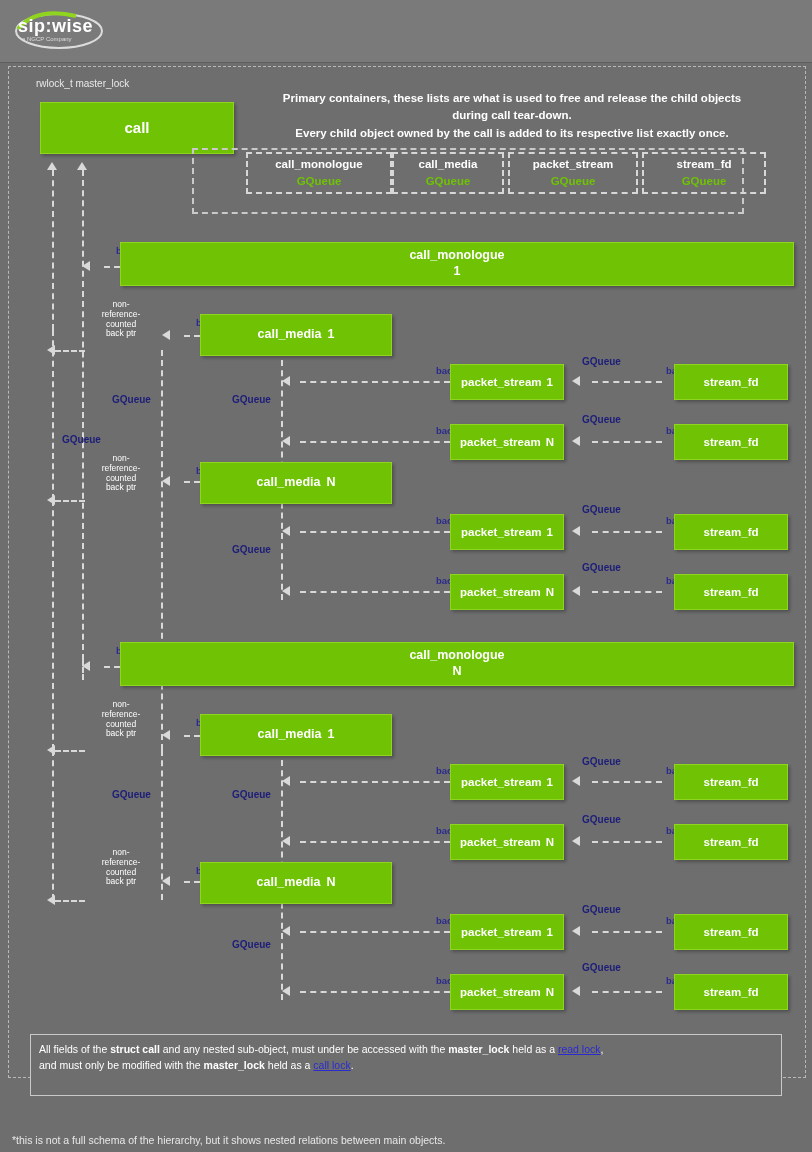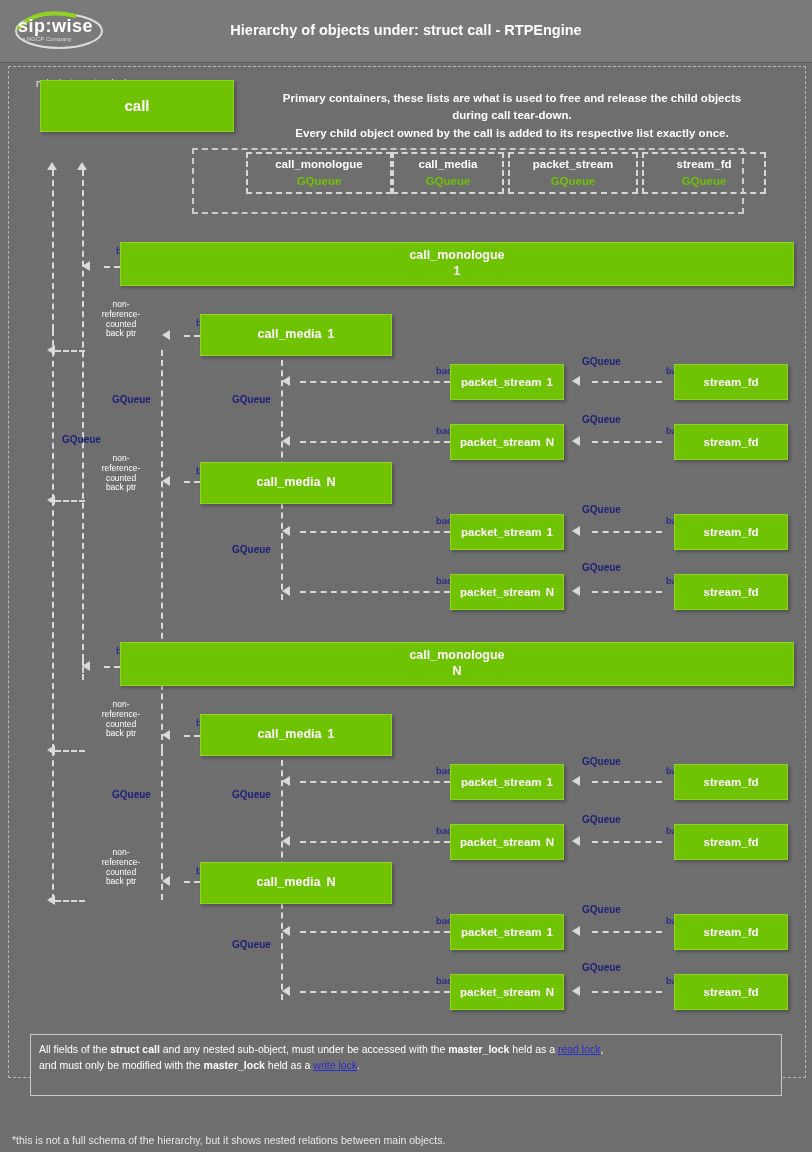--- a/index.html
+++ b/index.html
@@ -46,21 +46,21 @@
     border:1px solid #8fd41f;
     box-shadow:2px 2px 3px rgba(0,0,0,.28);
     color:#ffffff;
     font-weight:bold;
     display:flex;flex-direction:column;align-items:center;justify-content:center;
     text-align:center;
     line-height:1.25;
   }
   .node .n-sub{font-weight:bold;}
   
-  .call-box{left:40px;top:80px;width:192px;height:50px;font-size:15px;}
+  .call-box{left:40px;top:102px;width:192px;height:50px;font-size:15px;}
   
   .cgroup{
     position:absolute;left:192px;top:148px;width:548px;height:62px;
     border:2px dashed #c9c9c9;
   }
   .ctitle{
     position:absolute;left:232px;top:90px;width:560px;text-align:center;
     font-size:11.5px;font-weight:bold;color:#ffffff;line-height:1.5;
   }
   .cbox{
@@ -110,21 +110,20 @@
 
 <div class="header">
   <div class="logo">
     <svg width="90" height="42" viewBox="0 0 90 42">
       <ellipse cx="45" cy="21" rx="43" ry="17" fill="none" stroke="#dcdcdc" stroke-width="2"></ellipse>
       <path d="M4 19 C 18 2, 40 1, 62 6" fill="none" stroke="#8fd41f" stroke-width="4"></path>
     </svg>
   </div>
   <div class="logo-txt">sip:wise</div>
   <div class="logo-sub">a NGCP Company</div>
-  <div class="header-title">Hierarchy of objects under: struct call - RTPEngine</div>
 </div>
 
 <div class="canvas"></div>
 <div class="top-label">rwlock_t master_lock</div>
 
 <div class="node call-box">
   <span>call</span>
 </div>
 
 <div class="ctitle">
@@ -379,17 +378,17 @@
 </div>
 <div class="node" style="left:674px;top:974px;width:112px;height:34px;font-size:11.5px;">
   <span>stream_fd</span>
 </div>
 
 <div class="note">
   <p>
     <span>All fields of the </span><b>struct call</b><span> and any nested sub-object, must under be accessed with the </span><b>master_lock</b><span> held as a </span><span class="lnk">read lock</span><span>,</span>
   </p>
   <p>
-    <span>and must only be modified with the </span><b>master_lock</b><span> held as a </span><span class="lnk">write lock</span><span>.</span>
+    <span>and must only be modified with the </span><b>master_lock</b><span> held as a </span><span class="lnk">call lock</span><span>.</span>
   </p>
 </div>
 
 <div class="footnote">*this is not a full schema of the hierarchy, but it shows nested relations between main objects.</div>
 
 </body></html>

